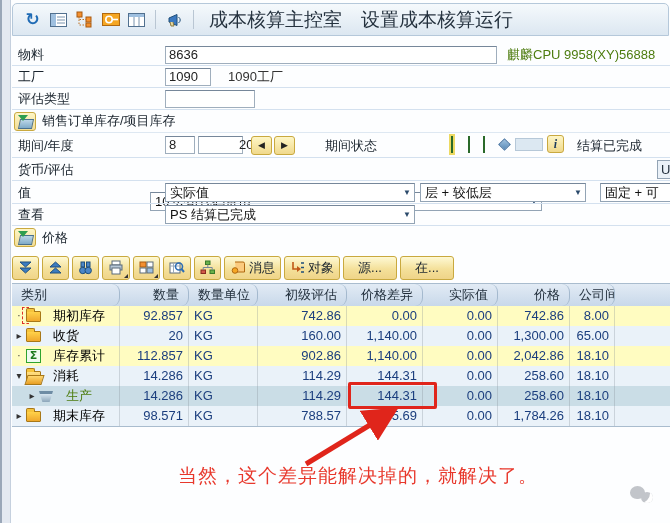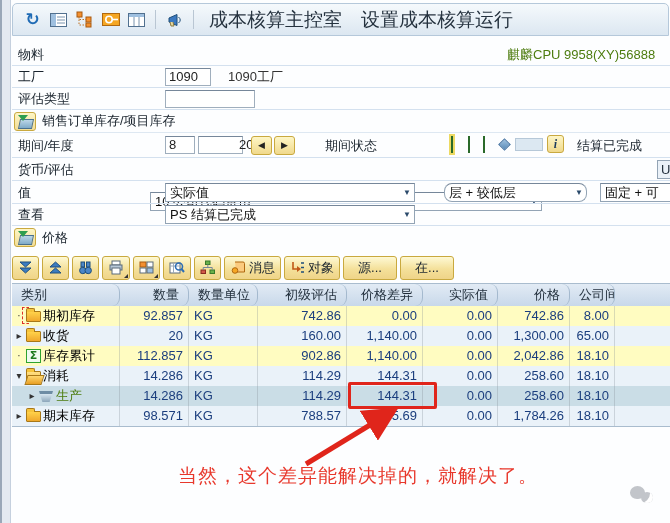--- a/index.html
+++ b/index.html
@@ -75,21 +75,21 @@
   .trow { height:20px; }
   .trow.y { background:#FFFCC1; }
   .trow.b { background:#EAF2F9; }
   .trow.sel { background:#CADDE6; }
   .cell { line-height:20px; padding:0 5px; border-right:1px solid rgba(130,140,150,.30);
           white-space:nowrap; overflow:hidden; }
   .cell.num { text-align:right; color:#1B3E7E; }
   .cell.unit { color:#1B3E7E; }
   .cell.cat { display:flex; align-items:center; padding:0 2px; position:relative; color:#000; }
   .cell.cat .tgl { width:10px; font-size:10px; color:#333; text-align:center; flex:none; }
-  .cat-label { margin-left:0; }
+  .cat-label { margin-left:10px; }
   .sel .cat-label, .sel .tgl { color:#4d7c0f; }
   .indent { width:13px; flex:none; }
   .focus-mark { position:absolute; left:10px; top:1px; width:7px; height:17px;
                 border-left:1px dashed #E03028; border-top:1px dashed #E03028; border-bottom:1px dashed #E03028; }
   .folder { width:15px; height:11px; background:linear-gradient(#FFD24A,#EFA82C); border:1px solid #A87818;
             border-radius:1px; position:relative; margin:1px 2px 0 2px; flex:none; }
   .folder::before { content:''; position:absolute; top:-4px; left:-1px; width:7px; height:3px;
             background:#F7C53C; border:1px solid #A87818; border-bottom:none; border-radius:2px 2px 0 0; }
   .folder.open { background:linear-gradient(#FFE084,#F5BE4E); }
   .folder.open::after { content:''; position:absolute; left:-1px; top:3px; width:15px; height:8px;
@@ -162,20 +162,21 @@
     </span>
     <span class="tb-sep"></span>
     <span class="tb-link">成本核算主控室</span>
     <span class="tb-link">设置成本核算运行</span>
   </div>
 
   <div class="form">
 
     <div class="frow">
       <span class="flabel">物料</span>
+      <div class="tbox" style="left:153px; width:332px;">8636</div>
       <span class="desc" style="left:495px;">麒麟CPU 9958(XY)56888</span>
     </div>
 
     <div class="frow">
       <span class="flabel">工厂</span>
       <div class="tbox" style="left:153px; width:46px;">1090</div>
       <span class="desc" style="left:216px; color:#333;">1090工厂</span>
     </div>
 
     <div class="frow">
@@ -212,21 +213,21 @@
       </div>
       <div class="edge-box" style="left:645px; width:40px;"><span>US</span></div>
     </div>
 
     <div class="frow tall">
       <span class="flabel" style="line-height:23px;">值</span>
       <div class="dd" style="left:153px; width:250px;">
         <span class="dd-text">实际值</span>
         <span class="dd-arrow">▼</span>
       </div>
-      <div class="dd" style="left:432px; width:143px;border-radius:8px;">
+      <div class="dd" style="left:408px; width:166px;">
         <span class="dd-text">层 + 较低层</span>
         <span class="dd-arrow">▼</span>
       </div>
       <div class="dd" style="left:588px; width:90px;">
         <span class="dd-text">固定 + 可</span>
       </div>
     </div>
 
     <div class="frow">
       <span class="flabel">查看</span>

